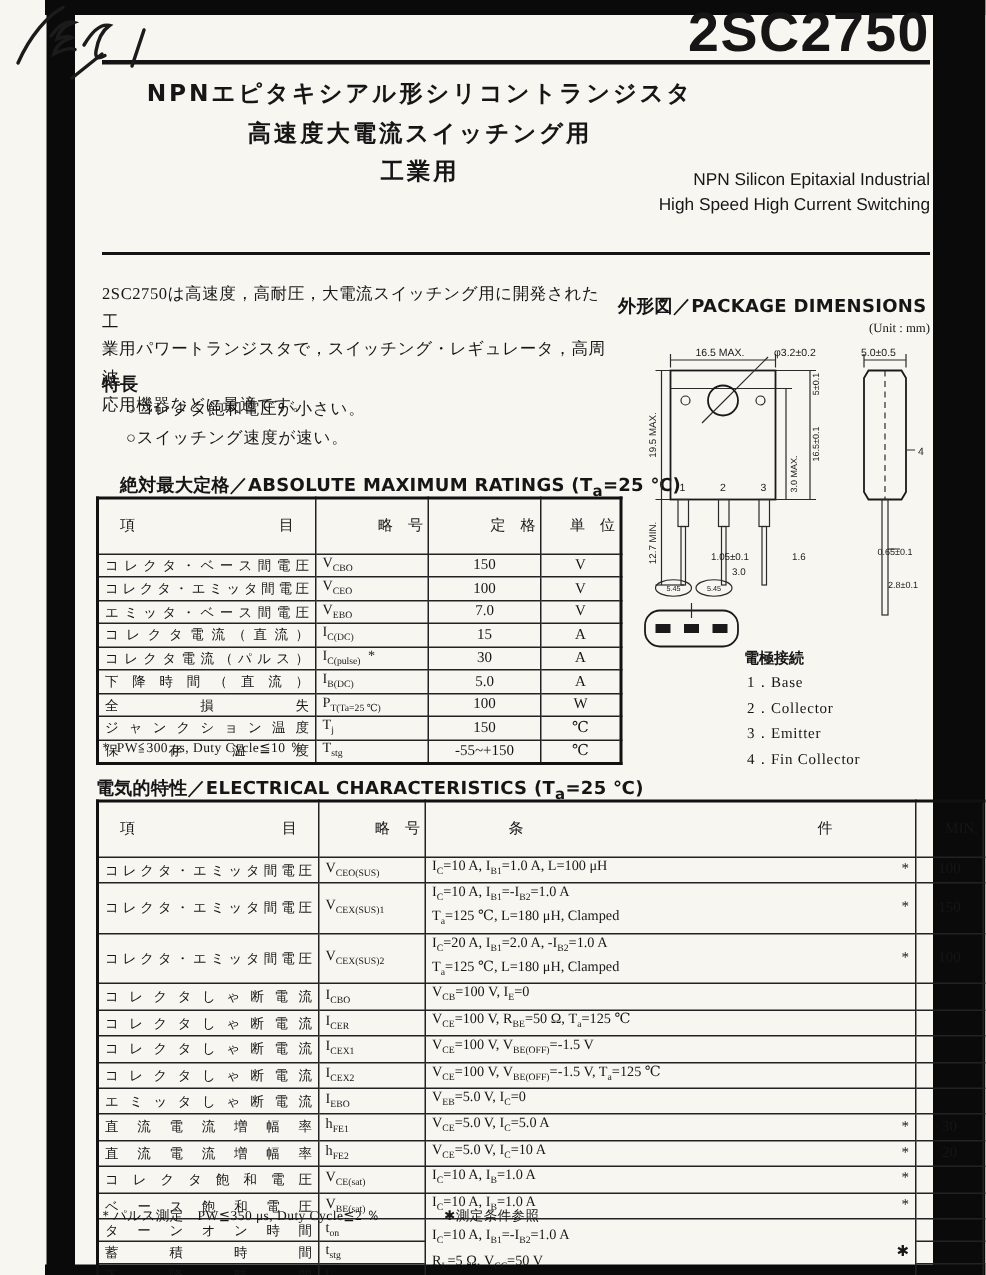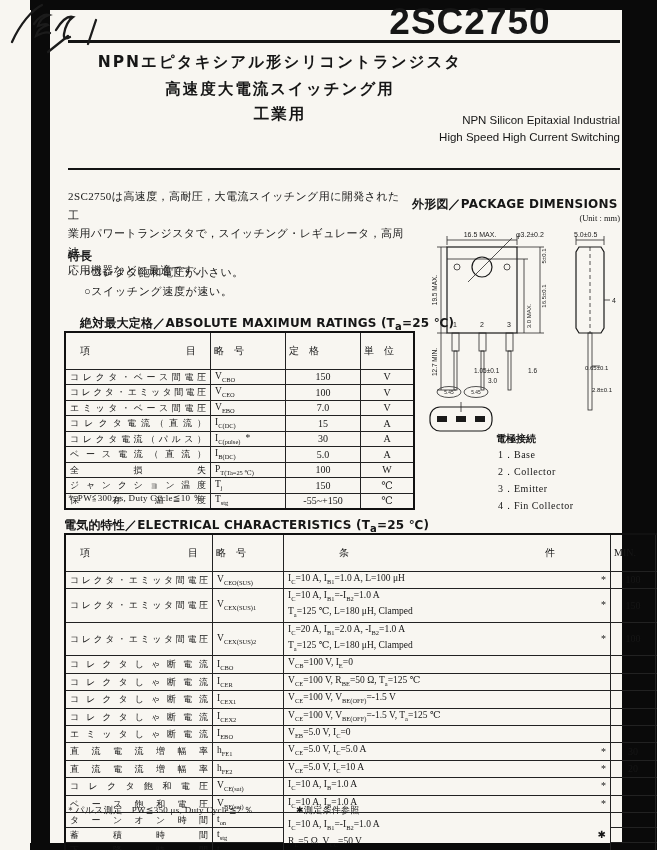--- a/index.html
+++ b/index.html
@@ -2,21 +2,21 @@
 <html><head>
 <meta charset="utf-8">
 <style>
   html,body{margin:0;padding:0}
   body{width:657px;height:850px;position:relative;overflow:hidden;
        background:#f8f6f1;color:#161616;
        font-family:"Liberation Serif","DejaVu Serif",serif;}
   .abs{position:absolute}
   .blackbar{position:absolute;background:#0a0a0a}
   
-  .part-number{left:320px;top:1px;width:300px;text-align:center;
+  .part-number{left:320px;top:1px;width:300px;text-align:right;
      font-family:"Liberation Sans","DejaVu Sans",sans-serif;
      font-weight:bold;font-size:37px;letter-spacing:1px}
   .rule{position:absolute;background:#141414}
   .jp-title{left:90px;width:380px;text-align:center;
      font-family:"DejaVu Sans","Liberation Sans",sans-serif;
      font-weight:bold;font-size:15.5px;letter-spacing:2px}
   .en-title{left:370px;width:250px;text-align:right;font-size:11.5px;
      font-family:"Liberation Sans","DejaVu Sans",sans-serif;line-height:17px}
   .descr{left:68px;top:187px;width:342px;font-size:11px;line-height:18.5px;letter-spacing:.4px}
   .features-h{left:68px;top:248px;font-size:12px;font-weight:bold;
@@ -27,21 +27,21 @@
   
   table{position:absolute;border-collapse:collapse;table-layout:fixed;border:2px solid #111}
   td,th{border:1px solid #222;padding:0 3px;font-size:10px;line-height:1.15;
         overflow:hidden;white-space:nowrap;font-weight:normal}
   .t-ratings{left:64px;top:331px;width:298px}
   .t-ratings tr{height:15.5px}
   .t-elec{left:64px;top:533px;width:554px}
   .t-elec tr{height:15px}
   .h-just{text-align:justify;text-align-last:justify;padding:12px 14px}
   .h-cond{text-align:justify;text-align-last:justify;padding:0 55px}
-  .h-c{text-align:left}
+  .h-c{text-align:right}
   .c-item{text-align:justify;text-align-last:justify;font-size:9px;padding:0 4px}
   .c-sym{font-size:9.5px;padding:0 4px}
   .c-sym sub,.c-cond sub,.sub-line sub{font-size:68%}
   .c-val,.c-unit,.c-num{text-align:center}
   .c-cond{font-size:9.5px;position:relative;padding:0 12px 0 4px}
   .c-cond .line{line-height:12.5px}
   .c-cond .mark{position:absolute;right:4px;top:50%;transform:translateY(-52%);font-size:10px}
   .c-sym .mark{padding-left:5px}
   .footnote{position:absolute;font-size:9px;letter-spacing:.3px}
   
@@ -128,21 +128,21 @@
         <td class="c-val">15</td>
         <td class="c-unit">A</td>
       </tr>
       <tr>
         <td class="c-item">コレクタ電流（パルス）</td>
         <td class="c-sym">I<sub>C(pulse)</sub><span class="mark">*</span></td>
         <td class="c-val">30</td>
         <td class="c-unit">A</td>
       </tr>
       <tr>
-        <td class="c-item">ベース電流（直流）</td>
+        <td class="c-item">下降時間（直流）</td>
         <td class="c-sym">I<sub>B(DC)</sub></td>
         <td class="c-val">5.0</td>
         <td class="c-unit">A</td>
       </tr>
       <tr>
         <td class="c-item">全損失</td>
         <td class="c-sym">P<sub>T(Ta=25 ℃)</sub></td>
         <td class="c-val">100</td>
         <td class="c-unit">W</td>
       </tr>

